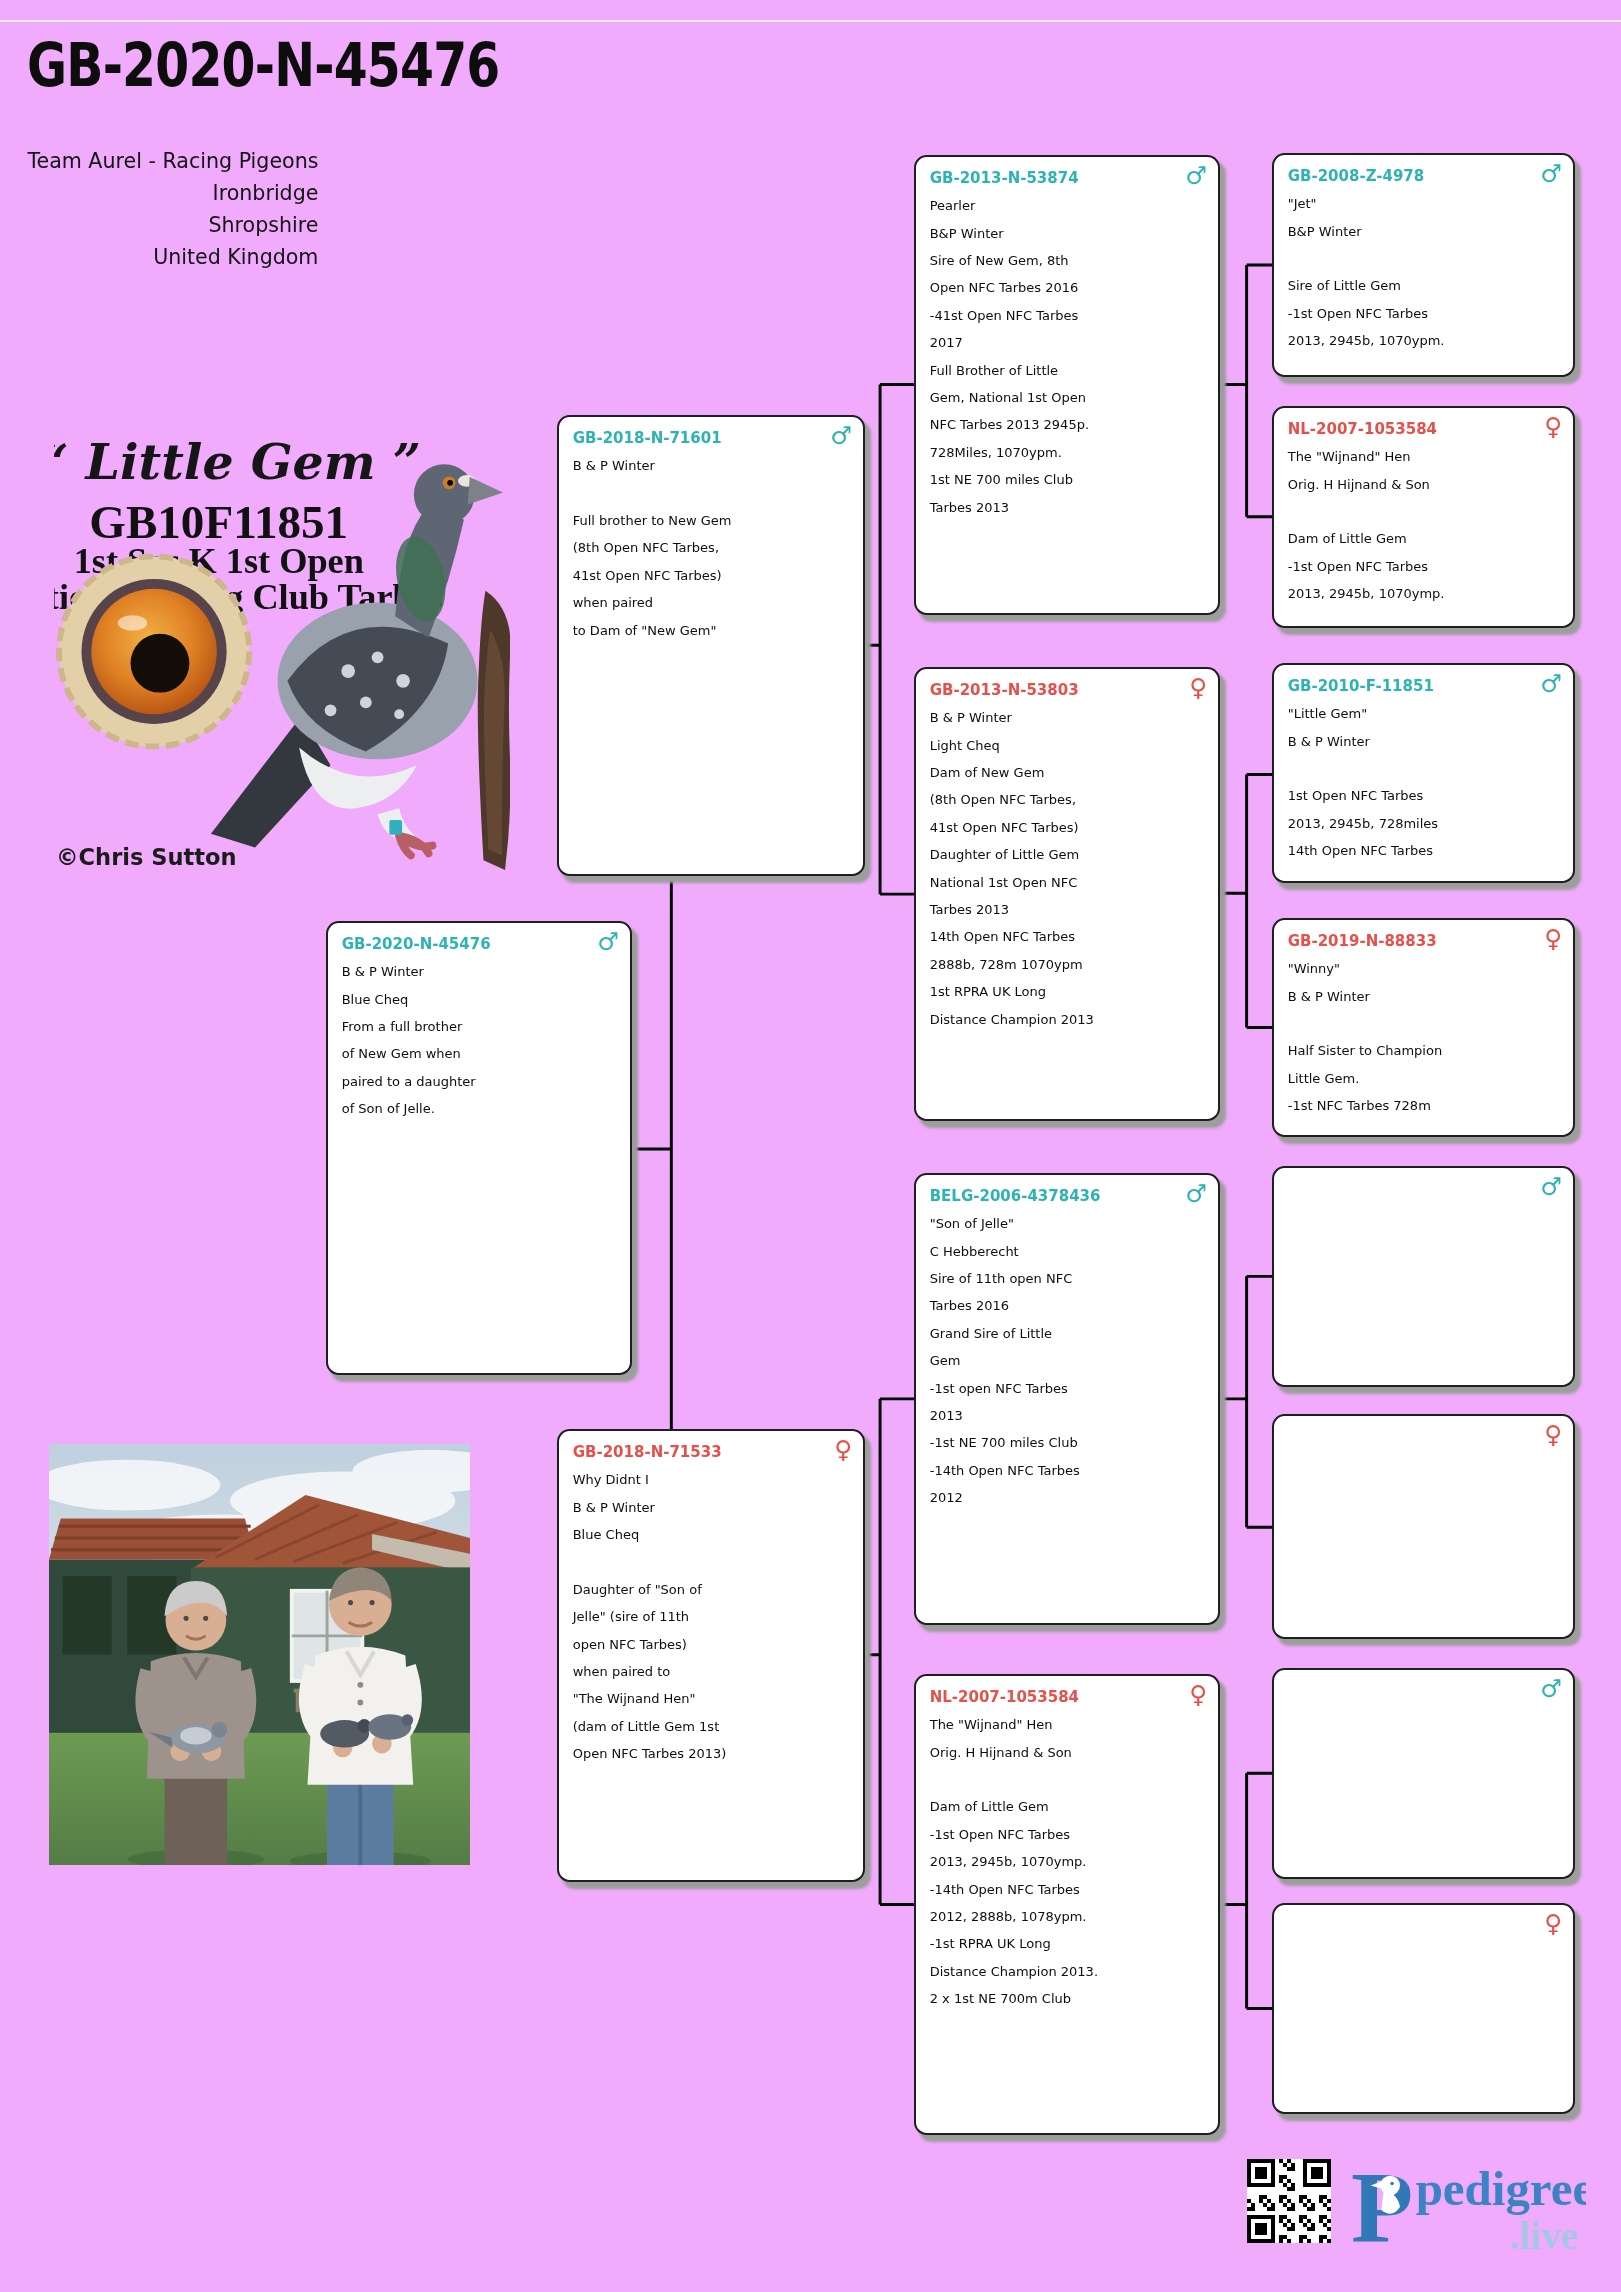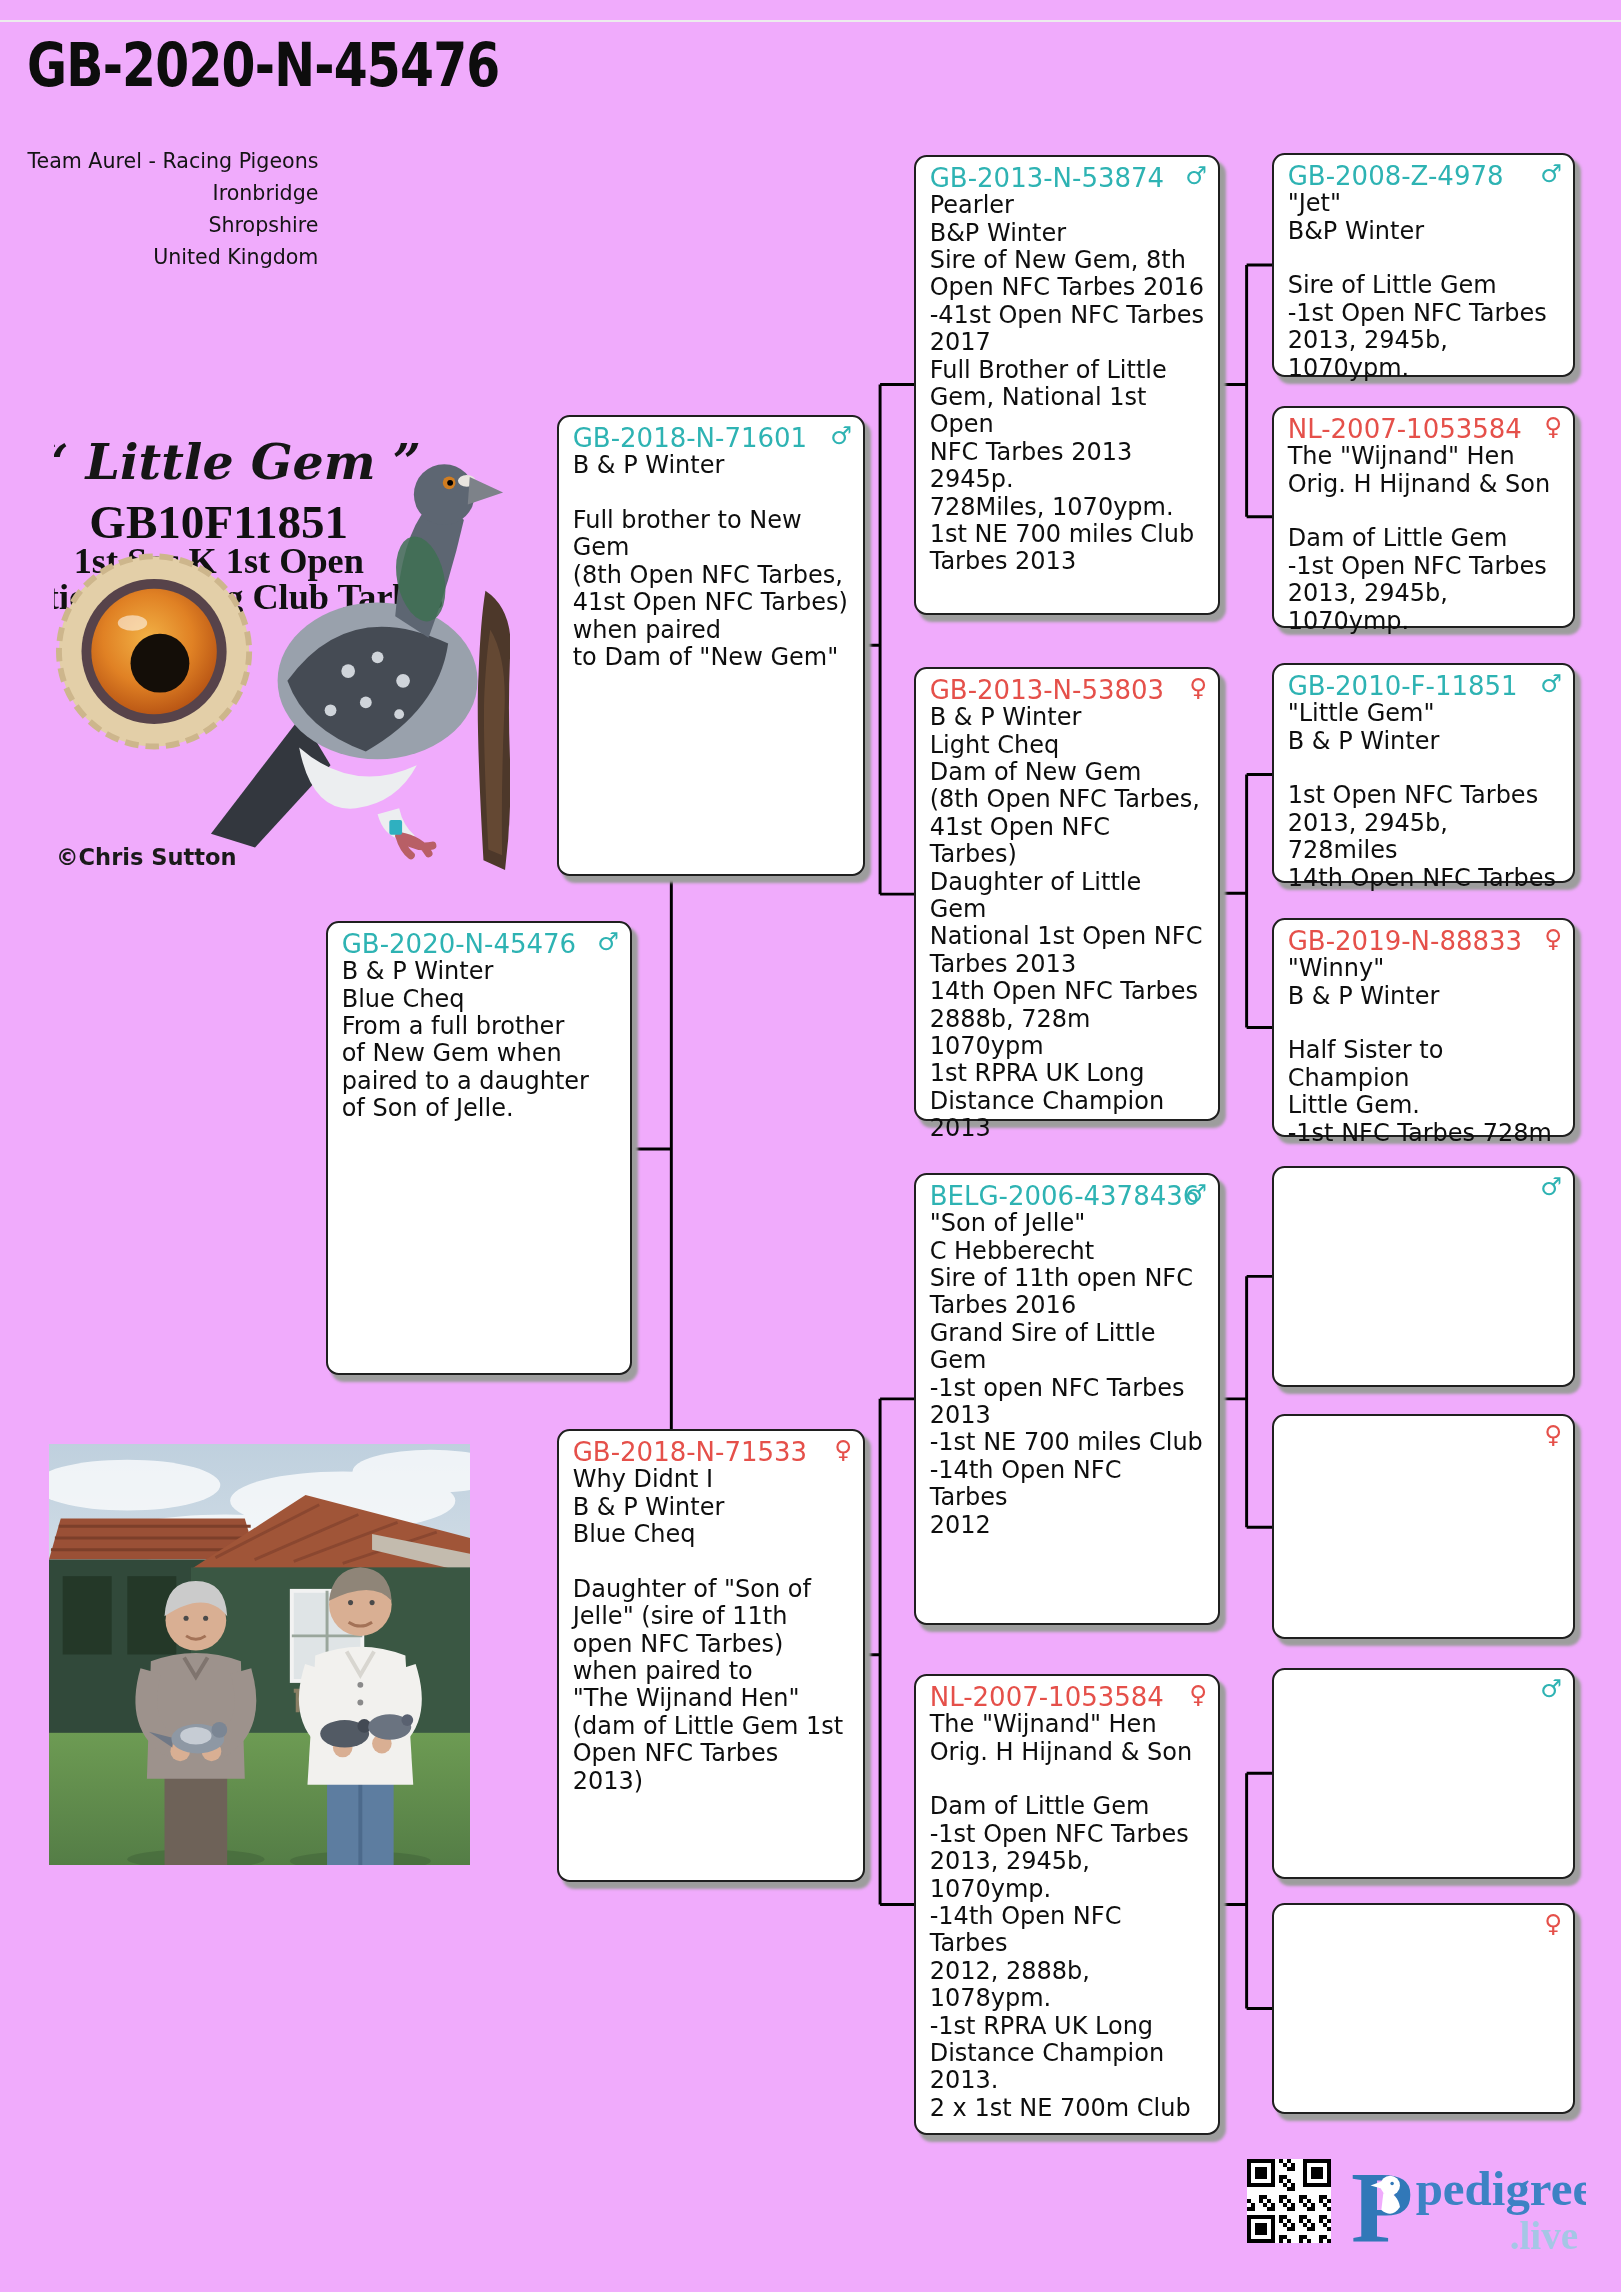--- a/index.html
+++ b/index.html
@@ -23,27 +23,27 @@
     font-size:20.6px;line-height:32px;white-space:pre-line;color:#141414;text-align:right;
   }
 
   
   .pbox{
     position:absolute;background:#fff;
     border:2.9px solid #1f1f1f;border-radius:12.7px;
     box-shadow:5.9px 6.9px 2.9px #9d9d9d;
     padding:7.8px 13.7px;box-sizing:border-box;
   }
-  .pbox-id{font-size:26px;line-height:27.4px;display:block;padding-right:29px;white-space:nowrap;}
+  .pbox-id{font-size:15px;line-height:27.4px;display:block;padding-right:29px;white-space:nowrap;font-weight:bold;}
   .pbox.male .pbox-id{color:var(--male);}
   .pbox.female .pbox-id{color:var(--female);}
   .pbox-sex{position:absolute;top:4.9px;right:10.8px;font-size:24.5px;line-height:27.4px;font-weight:bold;}
   .pbox.male .pbox-sex{color:var(--male);}
   .pbox.female .pbox-sex{color:var(--female);}
-  .pbox-body{font-size:24px;line-height:27.4px;white-space:pre-line;color:#0e0e0e;}
+  .pbox-body{font-size:13px;line-height:27.4px;white-space:pre-line;color:#0e0e0e;}
 
   svg.connectors{position:absolute;left:0;top:0;pointer-events:none;}
   .cline{stroke:#000;stroke-width:3;fill:none;}
 
   .art{position:absolute;left:54px;top:424px;}
   .art-script{font-family:"DejaVu Serif","Liberation Serif",serif;font-style:italic;font-weight:bold;font-size:50px;fill:#161616;}
   .art-ring{font-family:"Liberation Serif","DejaVu Serif",serif;font-weight:bold;font-size:48px;fill:#111;}
   .art-bold{font-family:"Liberation Serif","DejaVu Serif",serif;font-weight:bold;font-size:37px;fill:#111;}
   .art-credit{font-family:"DejaVu Sans",sans-serif;font-weight:bold;font-size:23px;fill:#1b1b1b;}
 

